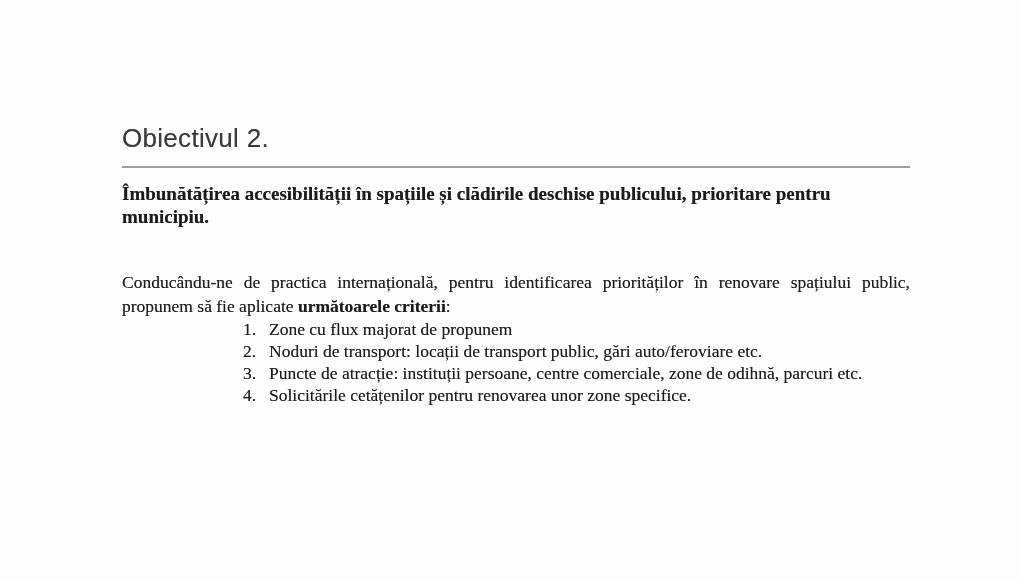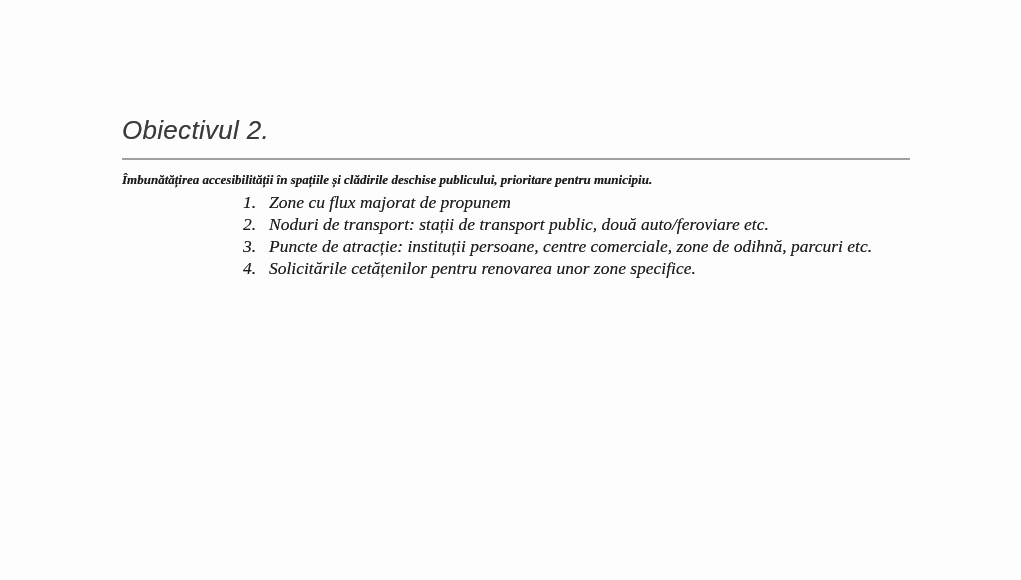--- a/index.html
+++ b/index.html
@@ -11,45 +11,44 @@
     position: relative;
     width: 1021px;
     height: 580px;
     background: var(--page_bg, #fdfdfd);
     overflow: hidden;
     font-family: "Liberation Serif", serif;
   }
   .content {
     position: absolute;
     left: 122px;
-    top: 116px;
+    top: 124px;
     width: 788px;
     color: var(--text, #1c1c1c);
-    font-style: italic;
   }
   .heading {
     margin: 0;
     font-family: "Liberation Sans", sans-serif;
     font-weight: normal;
     font-size: 26px;
     line-height: 29px;
     letter-spacing: 0.3px;
     color: var(--heading, #3b3b3b);
     text-shadow: 0 0 0.6px rgba(59,59,59,0.55);
   }
   .divider {
     margin-top: 13px;
     height: 2px;
     background: var(--divider, #8f8f8f);
     opacity: 0.85;
   }
   .subtitle {
-    margin: 8px 0 0 0;
+    margin: 14px 0 0 0;
     font-weight: bold;
-    font-size: 13px;
+    font-size: 19px;
     line-height: 23px;
     text-shadow: 0 0 0.5px rgba(25,25,25,0.6);
   }
   .body-text {
     font-size: 17.5px;
     line-height: 24px;
     text-align: justify;
     text-shadow: 0 0 0.5px rgba(25,25,25,0.55);
   }
   .para-intro { margin: 42px 0 0 0; }
@@ -79,29 +78,30 @@
 
 <div class="page">
   <div class="content">
 
     <h1 class="heading">Obiectivul 2.</h1>
 
     <div class="divider"></div>
 
     <p class="subtitle">Îmbunătățirea accesibilității în spațiile și clădirile deschise publicului, prioritare pentru municipiu.</p>
 
+    <p class="body-text para-intro"><span>Conducându-ne de practica internațională, pentru identificarea priorităților în renovare spațiului public, propunem să fie aplicate </span><strong>următoarele criterii</strong><span>:</span></p>
 
     <div class="criteria">
       <div class="li">
         <span class="num">1.</span>
         <span class="txt">Zone cu flux majorat de propunem</span>
       </div>
       <div class="li">
         <span class="num">2.</span>
-        <span class="txt">Noduri de transport: stații de transport public, două auto/feroviare etc.</span>
+        <span class="txt">Noduri de transport: locații de transport public, gări auto/feroviare etc.</span>
       </div>
       <div class="li">
         <span class="num">3.</span>
         <span class="txt">Puncte de atracție: instituții persoane, centre comerciale, zone de odihnă, parcuri etc.</span>
       </div>
       <div class="li">
         <span class="num">4.</span>
         <span class="txt">Solicitările cetățenilor pentru renovarea unor zone specifice.</span>
       </div>
     </div>

